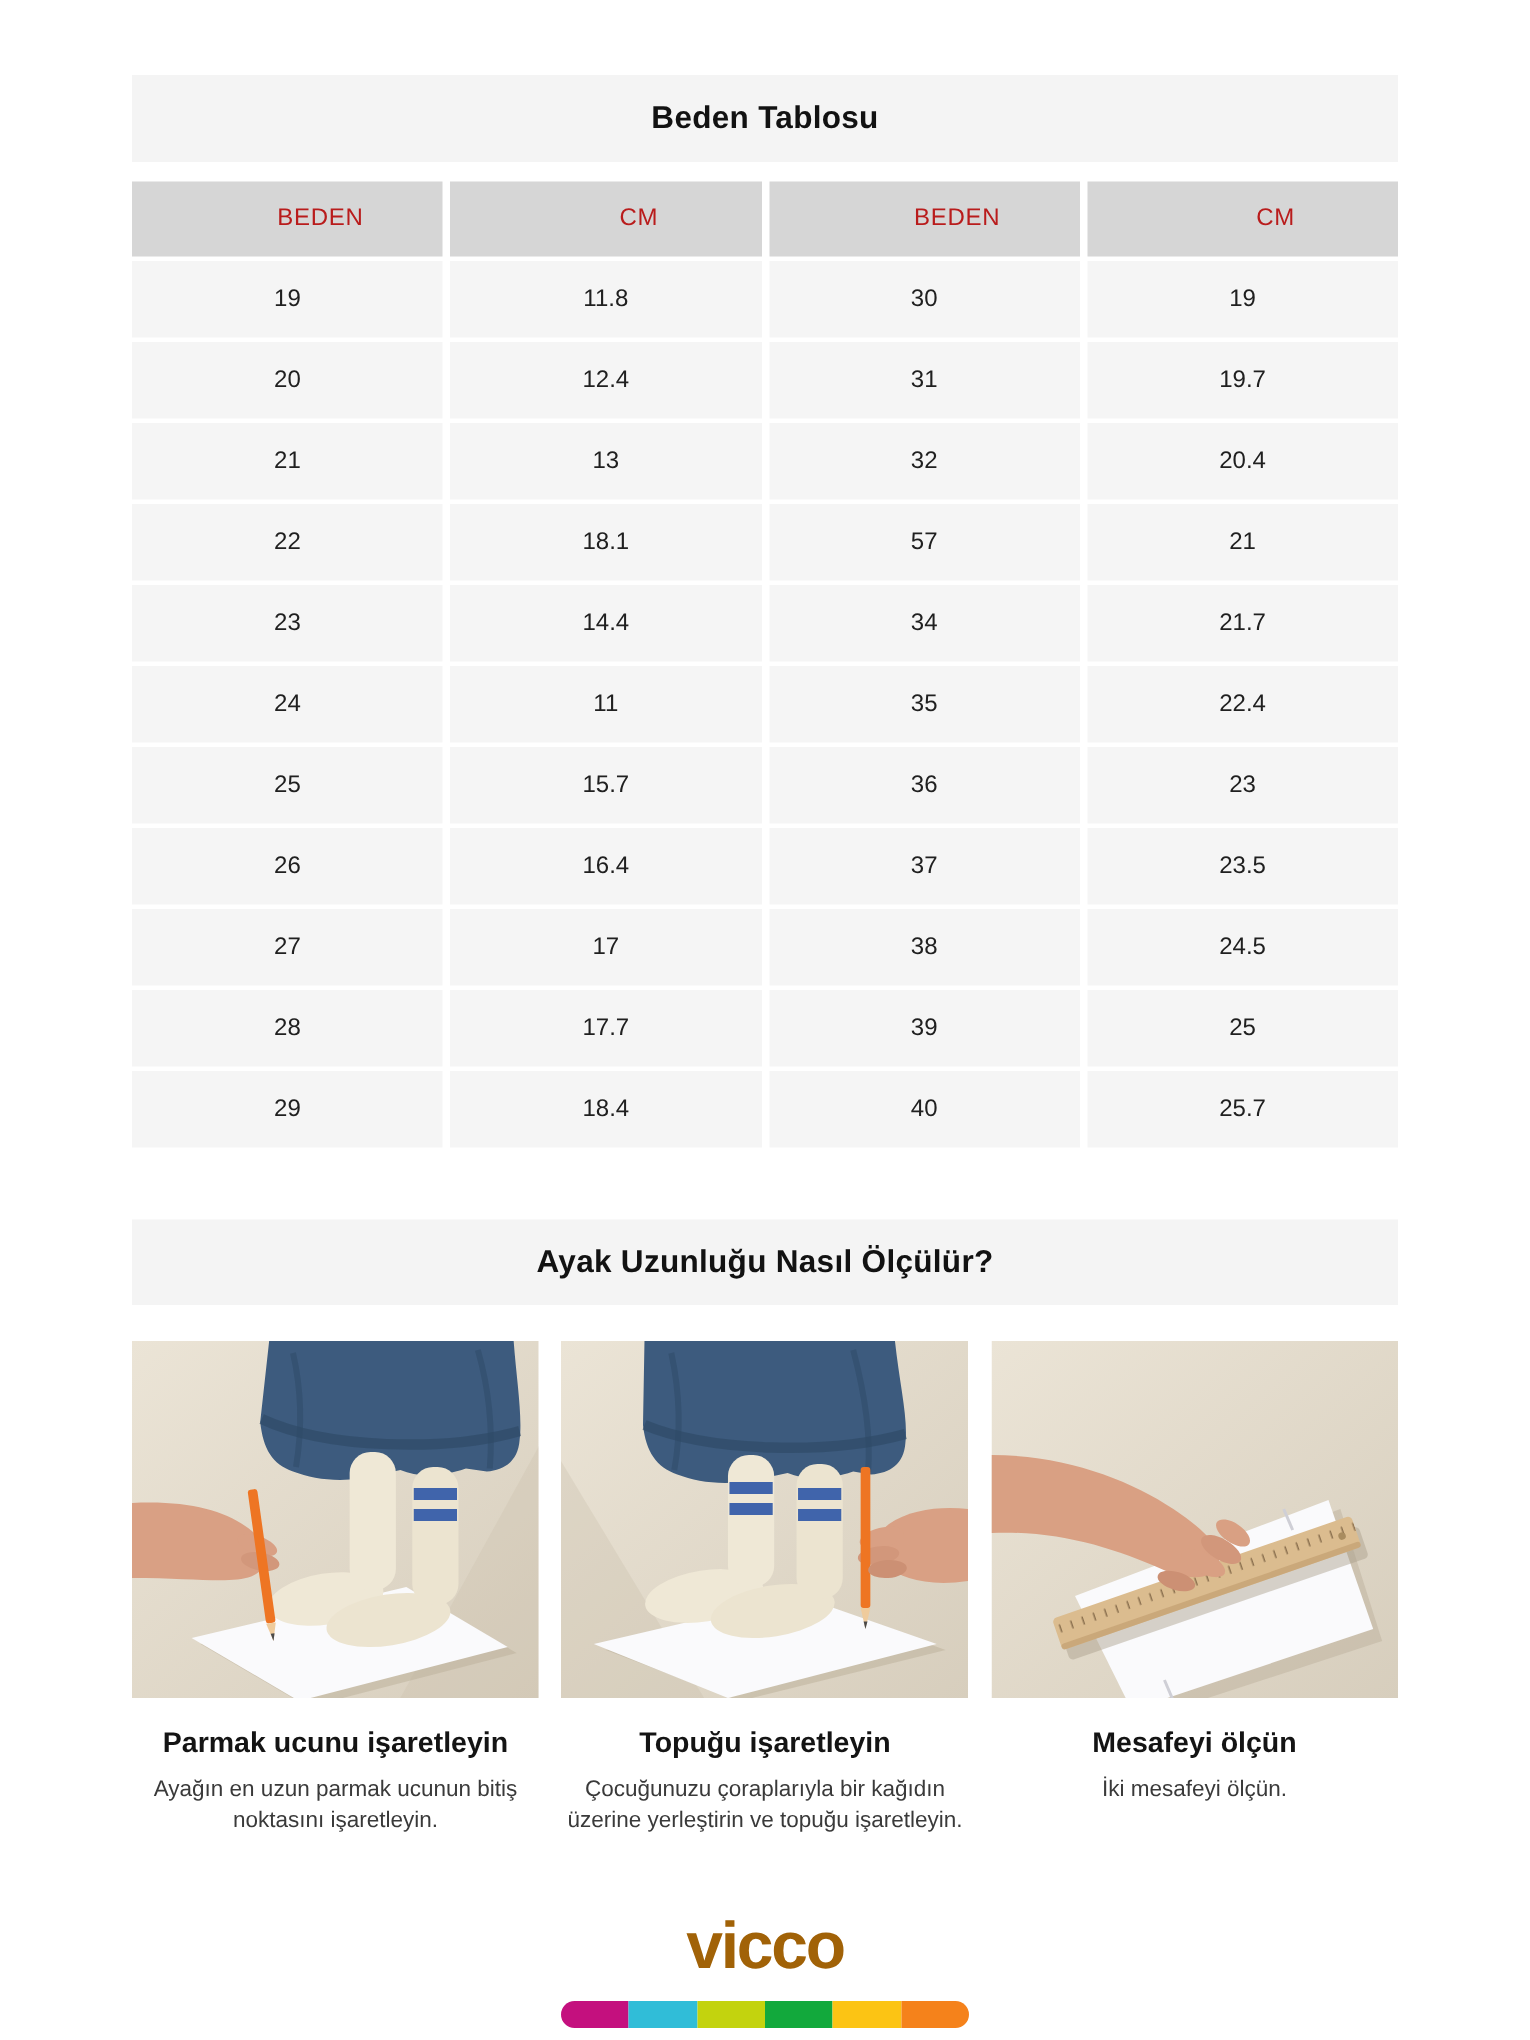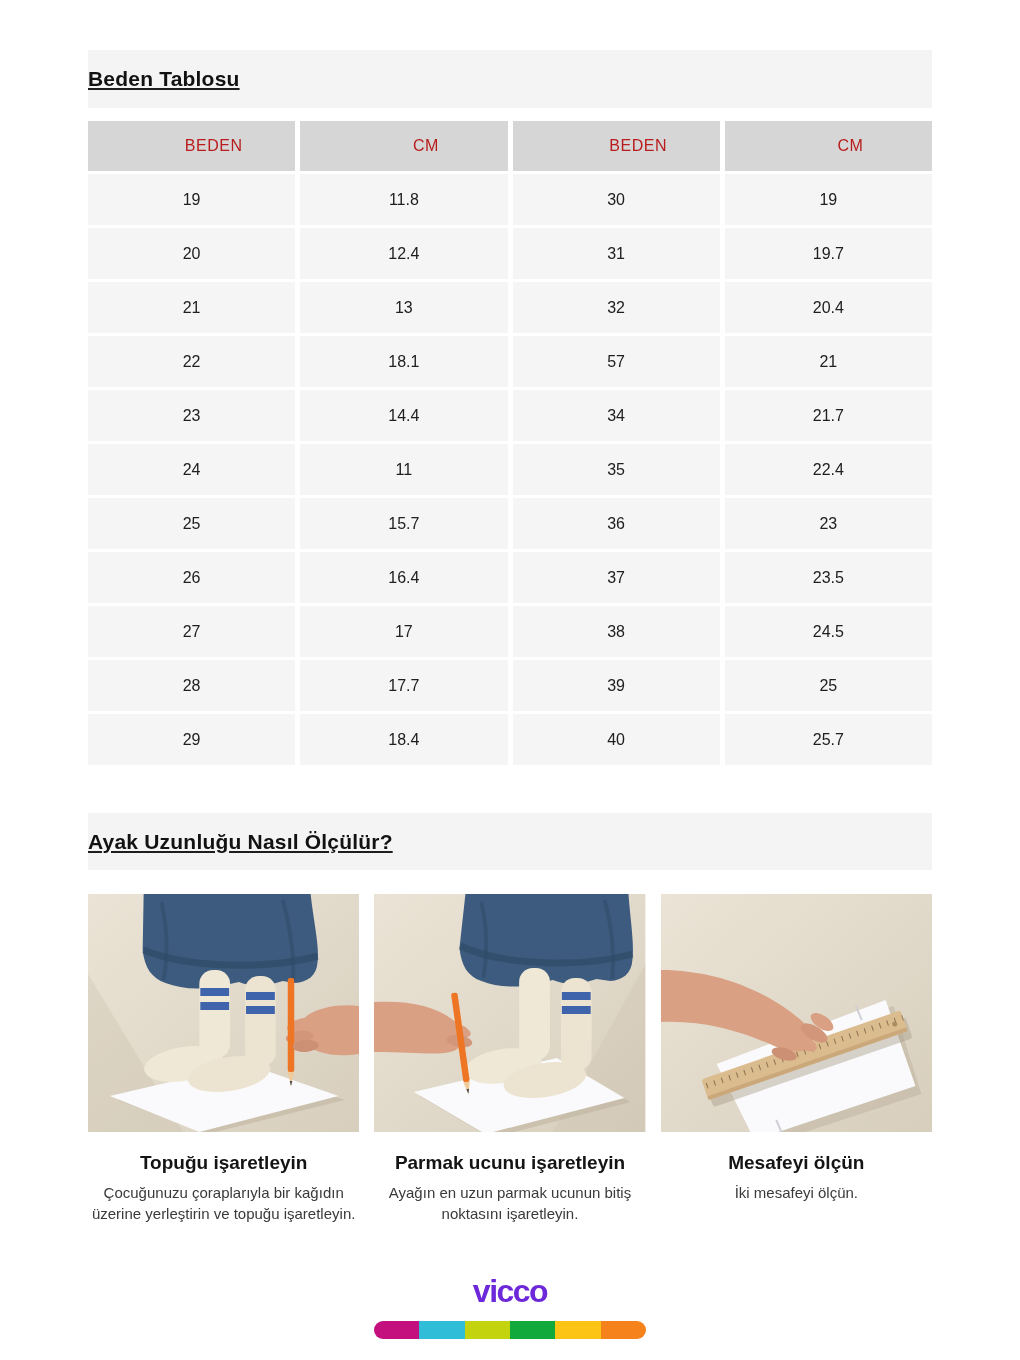--- a/index.html
+++ b/index.html
@@ -10,21 +10,21 @@
     color: var(--text, #1E1E1E);
     overflow: hidden;
   }
   .content { padding: 0 88px; }
 
   
   .band {
     margin: 0 88px;
     height: 58px;
     background: var(--band-bg, #F4F4F4);
-    display: flex; align-items: center;  text-decoration: underline;
+    display: flex; align-items: center; justify-content: center;
   }
   .band-title {
     font-size: 21px; font-weight: 700; letter-spacing: 0.2px;
     color: #121212;
   }
   .band-top { margin-top: 50px; margin-bottom: 10px; }
   .band-measure { margin-top: 45px; margin-bottom: 24px; height: 57px; }
 
   
   table.size-table {
@@ -62,22 +62,22 @@
   .step-desc {
     margin-top: 8px;
     font-size: 15px; line-height: 1.42; color: #3A3A3A;
     padding: 0 2px;
   }
 
   
   .footer { margin-top: 48px; text-align: center; }
   .logo {
     display: inline-block;
-    font-size: 32px; font-weight: 700; letter-spacing: -1.5px;
-    color: #6d28d9;
+    font-size: 44px; font-weight: 700; letter-spacing: -1.5px;
+    color: #a16207;
   }
   .brandbar {
     display: flex;
     width: 272px; height: 18px;
     margin: 11px auto 0;
     border-radius: 9px;
     overflow: hidden;
   }
   .bar-seg { flex: 1 1 0; height: 100%; }
 
@@ -185,20 +185,55 @@
 
 <header class="band band-measure">
   <div class="band-title">Ayak Uzunluğu Nasıl Ölçülür?</div>
 </header>
 
 <div class="steps">
 
   <div class="step">
     <svg class="step-photo" viewBox="0 0 273 238" preserveAspectRatio="none">
       <rect width="273" height="238" fill="url(#photoBg)"></rect>
+      <polygon points="273,70 180,238 273,238" fill="#C6BCA9" opacity="0.25"></polygon>
+      <polygon points="46,202 190,168 258,208 118,244" fill="#BDB29D" opacity="0.55"></polygon>
+      <polygon points="40,198 184,164 252,204 112,240" fill="#FAFAFC"></polygon>
+      <g>
+        <path d="M92,0 H256 C258,26 262,50 260,66 C259,80 250,86 238,87 L224,85 C206,91 192,91 180,86 L166,89 C144,95 124,93 108,87 C94,82 88,72 86,54 Z" fill="#3D5B7E"></path>
+        <path d="M108,8 C114,34 114,60 110,84" stroke="#2F4A68" stroke-width="4" fill="none" opacity="0.55"></path>
+        <path d="M232,6 C240,34 242,60 240,85" stroke="#2F4A68" stroke-width="4" fill="none" opacity="0.55"></path>
+        <path d="M87,52 C130,72 210,74 260,60" stroke="#2E4965" stroke-width="7" fill="none" opacity="0.65"></path>
+      </g>
+      <g>
+        <ellipse cx="130" cy="172" rx="39" ry="17" fill="#EFE8D6" transform="rotate(-9 130 172)"></ellipse>
+        <rect x="146" y="74" width="31" height="92" rx="14" fill="#EFE8D6"></rect>
+        <ellipse cx="172" cy="186" rx="42" ry="17" fill="#ECE4D0" transform="rotate(-9 172 186)"></ellipse>
+        <rect x="188" y="84" width="31" height="92" rx="14" fill="#ECE4D0"></rect>
+        <rect x="189" y="98" width="29" height="8" fill="#4064AB"></rect>
+        <rect x="189" y="112" width="29" height="8" fill="#4064AB"></rect>
+      </g>
+      <g>
+        <path d="M0,108 C40,106 66,114 82,128 C94,139 92,152 80,157 C66,162 42,158 0,158 Z" fill="#D9A084"></path>
+        <ellipse cx="84" cy="136" rx="14" ry="6" fill="#D9A084" transform="rotate(20 84 136)"></ellipse>
+        <ellipse cx="86" cy="147" rx="13" ry="6" fill="#D2977B" transform="rotate(10 86 147)"></ellipse>
+      </g>
+      <g transform="rotate(-8 94 192)">
+        <rect x="90.5" y="98" width="6.5" height="90" rx="2" fill="#EE7523"></rect>
+        <polygon points="90.5,188 97,188 93.8,200" fill="#EFCB9C"></polygon>
+        <polygon points="92.6,195 95.2,195 93.8,200" fill="#4A4A4A"></polygon>
+      </g>
+    </svg>
+    <div class="step-title">Parmak ucunu işaretleyin</div>
+    <div class="step-desc">Ayağın en uzun parmak ucunun bitiş noktasını işaretleyin.</div>
+  </div>
+
+  <div class="step">
+    <svg class="step-photo" viewBox="0 0 273 238" preserveAspectRatio="none">
+      <rect width="273" height="238" fill="url(#photoBg)"></rect>
       <polygon points="0,80 96,238 0,238" fill="#C6BCA9" opacity="0.3"></polygon>
       <polygon points="30,206 168,174 258,206 120,240" fill="#BDB29D" opacity="0.55"></polygon>
       <polygon points="22,202 160,170 252,202 112,238" fill="#FAFAFC"></polygon>
       <g>
         <path d="M56,0 H224 C227,28 233,52 231,68 C230,82 221,88 208,89 L196,87 C178,93 164,93 152,88 L138,91 C114,97 94,95 78,89 C64,84 57,74 55,56 Z" fill="#3D5B7E"></path>
         <path d="M74,8 C80,36 80,64 76,86" stroke="#2F4A68" stroke-width="4" fill="none" opacity="0.55"></path>
         <path d="M196,6 C204,36 208,62 206,87" stroke="#2F4A68" stroke-width="4" fill="none" opacity="0.55"></path>
         <path d="M56,56 C100,74 180,76 231,62" stroke="#2E4965" stroke-width="7" fill="none" opacity="0.65"></path>
       </g>
       <g>
@@ -218,55 +253,20 @@
       </g>
       <g>
         <rect x="201" y="84" width="6.5" height="94" rx="2" fill="#EE7523"></rect>
         <polygon points="201,178 207.5,178 204.2,192" fill="#EFCB9C"></polygon>
         <polygon points="203,187 205.6,187 204.2,192" fill="#4A4A4A"></polygon>
       </g>
       <ellipse cx="219" cy="152" rx="13" ry="6" fill="#CC9074" transform="rotate(-4 219 152)"></ellipse>
     </svg>
     <div class="step-title">Topuğu işaretleyin</div>
     <div class="step-desc">Çocuğunuzu çoraplarıyla bir kağıdın üzerine yerleştirin ve topuğu işaretleyin.</div>
-  </div>
-
-  <div class="step">
-    <svg class="step-photo" viewBox="0 0 273 238" preserveAspectRatio="none">
-      <rect width="273" height="238" fill="url(#photoBg)"></rect>
-      <polygon points="273,70 180,238 273,238" fill="#C6BCA9" opacity="0.25"></polygon>
-      <polygon points="46,202 190,168 258,208 118,244" fill="#BDB29D" opacity="0.55"></polygon>
-      <polygon points="40,198 184,164 252,204 112,240" fill="#FAFAFC"></polygon>
-      <g>
-        <path d="M92,0 H256 C258,26 262,50 260,66 C259,80 250,86 238,87 L224,85 C206,91 192,91 180,86 L166,89 C144,95 124,93 108,87 C94,82 88,72 86,54 Z" fill="#3D5B7E"></path>
-        <path d="M108,8 C114,34 114,60 110,84" stroke="#2F4A68" stroke-width="4" fill="none" opacity="0.55"></path>
-        <path d="M232,6 C240,34 242,60 240,85" stroke="#2F4A68" stroke-width="4" fill="none" opacity="0.55"></path>
-        <path d="M87,52 C130,72 210,74 260,60" stroke="#2E4965" stroke-width="7" fill="none" opacity="0.65"></path>
-      </g>
-      <g>
-        <ellipse cx="130" cy="172" rx="39" ry="17" fill="#EFE8D6" transform="rotate(-9 130 172)"></ellipse>
-        <rect x="146" y="74" width="31" height="92" rx="14" fill="#EFE8D6"></rect>
-        <ellipse cx="172" cy="186" rx="42" ry="17" fill="#ECE4D0" transform="rotate(-9 172 186)"></ellipse>
-        <rect x="188" y="84" width="31" height="92" rx="14" fill="#ECE4D0"></rect>
-        <rect x="189" y="98" width="29" height="8" fill="#4064AB"></rect>
-        <rect x="189" y="112" width="29" height="8" fill="#4064AB"></rect>
-      </g>
-      <g>
-        <path d="M0,108 C40,106 66,114 82,128 C94,139 92,152 80,157 C66,162 42,158 0,158 Z" fill="#D9A084"></path>
-        <ellipse cx="84" cy="136" rx="14" ry="6" fill="#D9A084" transform="rotate(20 84 136)"></ellipse>
-        <ellipse cx="86" cy="147" rx="13" ry="6" fill="#D2977B" transform="rotate(10 86 147)"></ellipse>
-      </g>
-      <g transform="rotate(-8 94 192)">
-        <rect x="90.5" y="98" width="6.5" height="90" rx="2" fill="#EE7523"></rect>
-        <polygon points="90.5,188 97,188 93.8,200" fill="#EFCB9C"></polygon>
-        <polygon points="92.6,195 95.2,195 93.8,200" fill="#4A4A4A"></polygon>
-      </g>
-    </svg>
-    <div class="step-title">Parmak ucunu işaretleyin</div>
-    <div class="step-desc">Ayağın en uzun parmak ucunun bitiş noktasını işaretleyin.</div>
   </div>
 
   <div class="step">
     <svg class="step-photo" viewBox="0 0 273 238" preserveAspectRatio="none">
       <rect width="273" height="238" fill="url(#photoBg)"></rect>
       <polygon points="64,176 234,112 262,200 102,252" fill="#BDB29D" opacity="0.5"></polygon>
       <polygon points="56,170 226,106 256,192 94,246" fill="#FAFAFC"></polygon>
       <line x1="196" y1="112" x2="202" y2="126" stroke="#CFCFD6" stroke-width="2"></line>
       <line x1="116" y1="226" x2="122" y2="240" stroke="#CFCFD6" stroke-width="2"></line>
       <g transform="translate(5,7) rotate(-19 145 160)" opacity="0.45">

